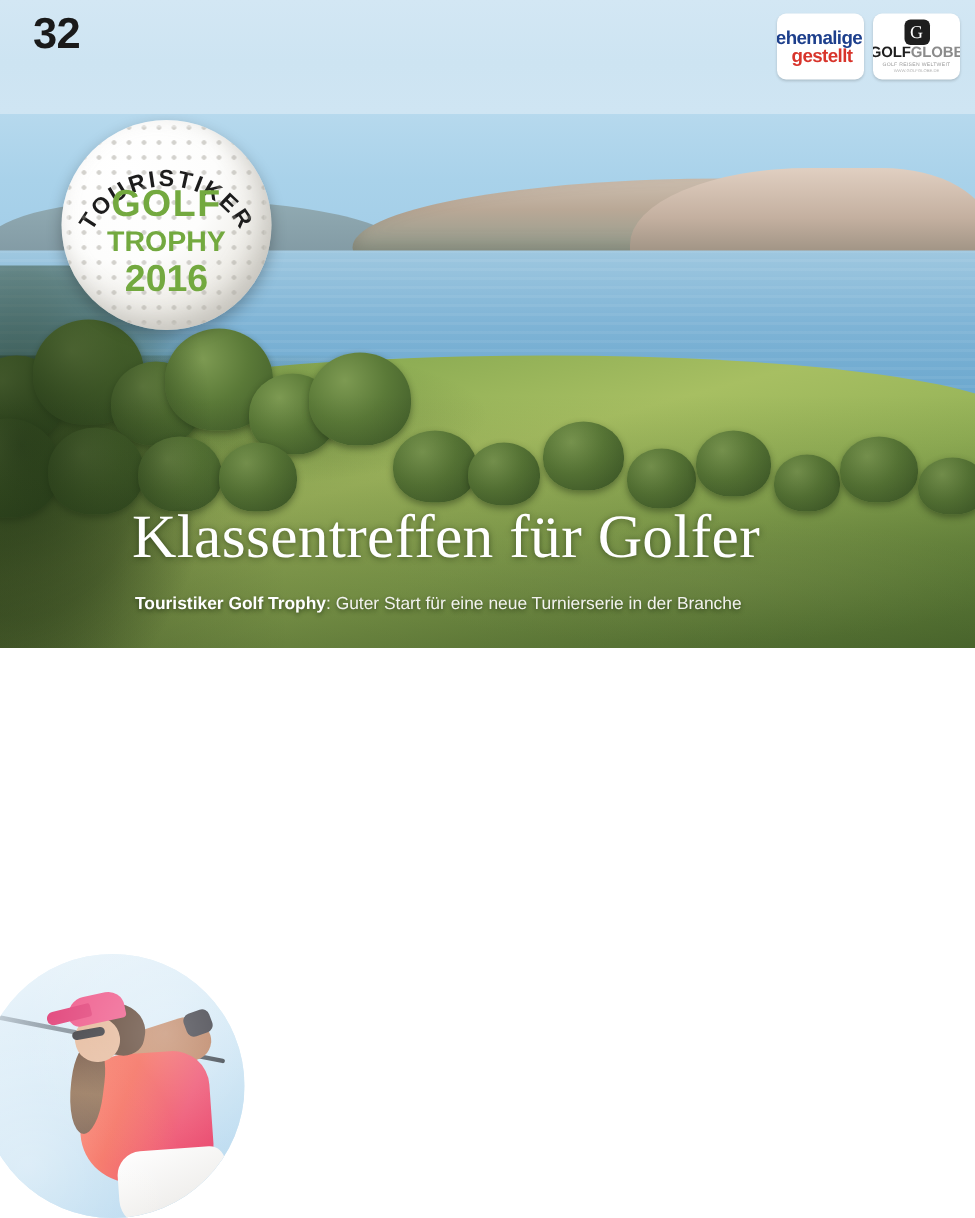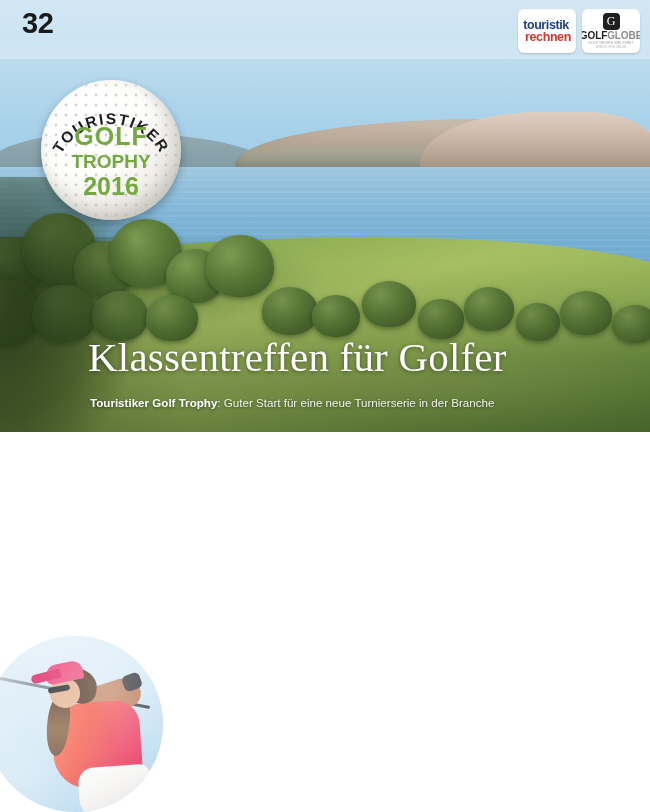--- a/index.html
+++ b/index.html
@@ -18,21 +18,21 @@
     height: 812px;
     overflow: hidden;
     background: #ffffff;
   }
 
   
   .masthead {
     position: absolute;
     left: 0; top: 0;
     width: 650px;
-    height: 59px;
+    height: 76px;
     background: linear-gradient(180deg,#d3e7f4 0%, #cde4f2 55%, #cfe5f3 100%);
     z-index: 5;
   }
   .masthead-left {
     position: absolute;
     left: 22px; top: 8px;
     display: flex;
     align-items: flex-start;
   }
   .folio {
@@ -444,22 +444,22 @@
 
   <div class="masthead">
 
     <div class="masthead-left">
       <div class="folio">32</div>
     </div>
 
     <div class="logo-group">
 
       <div class="logo-card">
-        <div class="ta-logo-l1">touristik</div>
-        <div class="ta-logo-l2">rechnen</div>
+        <div class="ta-logo-l1">ehemalige</div>
+        <div class="ta-logo-l2">gestellt</div>
       </div>
 
       <div class="logo-card">
         <div class="gg-mark">
           <span>G</span>
         </div>
         <div class="gg-word"><span>GOLF</span><span class="light">GLOBE</span></div>
         <div class="gg-tag">GOLF REISEN WELTWEIT</div>
         <div class="gg-tag2">WWW.GOLFGLOBE.DE</div>
       </div>

